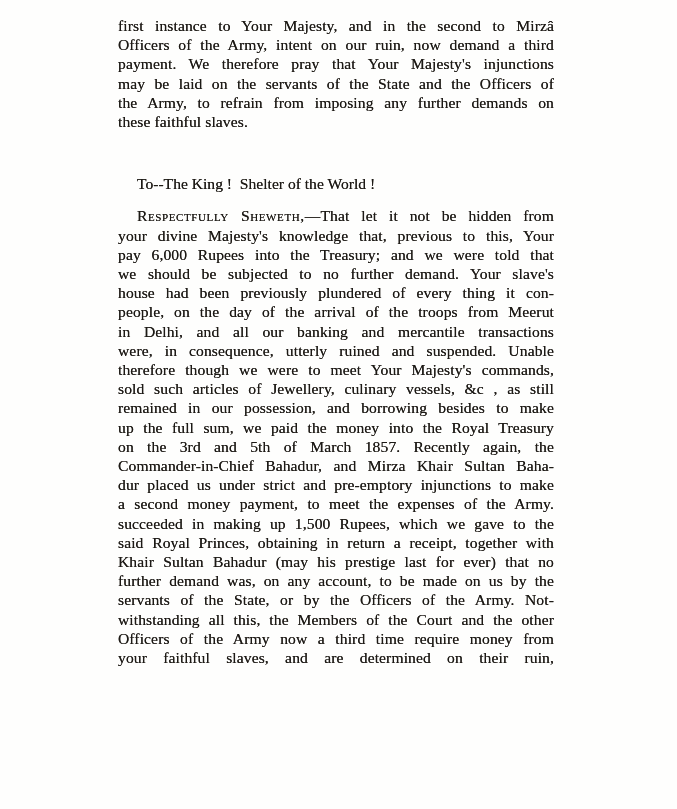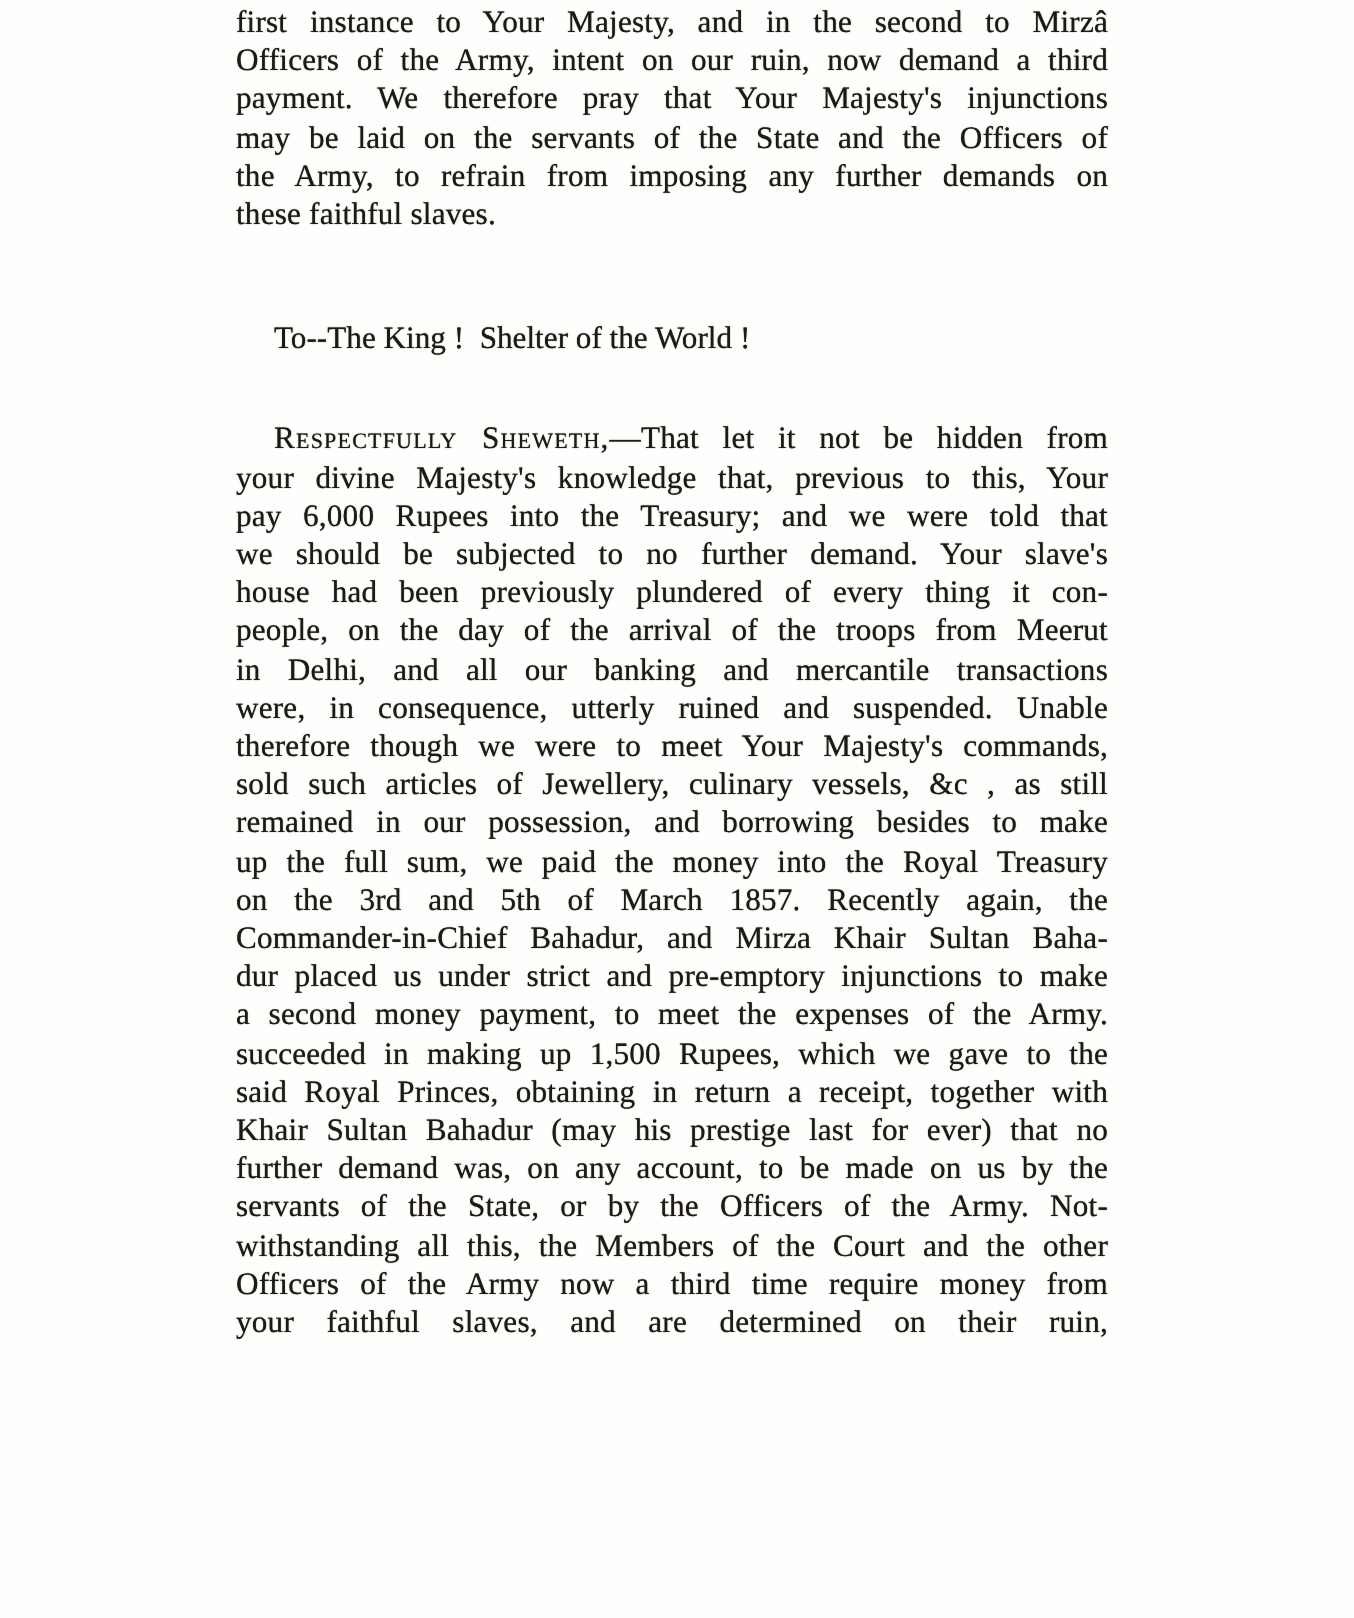--- a/index.html
+++ b/index.html
@@ -13,38 +13,38 @@
     position: relative;
     width: 677px; height: 809px;
     background: #fefefdff;
     color: #1d1a16;
     font-family: "Liberation Serif", "DejaVu Serif", serif;
     
     text-shadow: 0 0 0.5px rgba(25, 20, 14, 0.85);
   }
   .textblock {
     position: absolute;
-    left: 118px; top: 2px;
+    left: 118px; top: 16px;
     width: 436px;
   }
   .line {
     font-size: 15.6px;
     line-height: 19.2px;
     letter-spacing: 0.1px;
     text-align: justify;
     text-align-last: justify;
     text-justify: inter-word;
   }
   
   .endshort .line:last-child { text-align-last: left; }
   .heading {
     font-size: 15.6px;
     line-height: 19.2px;
     margin-top: 43px;
-    margin-bottom: 31px;
+    margin-bottom: 13px;
     text-indent: 19px;
     white-space: pre-wrap;
   }
   .indent { text-indent: 19px; }
   .smallcaps {
     font-variant: small-caps;
     letter-spacing: 0.6px;
   }
 </style>
 </head>

